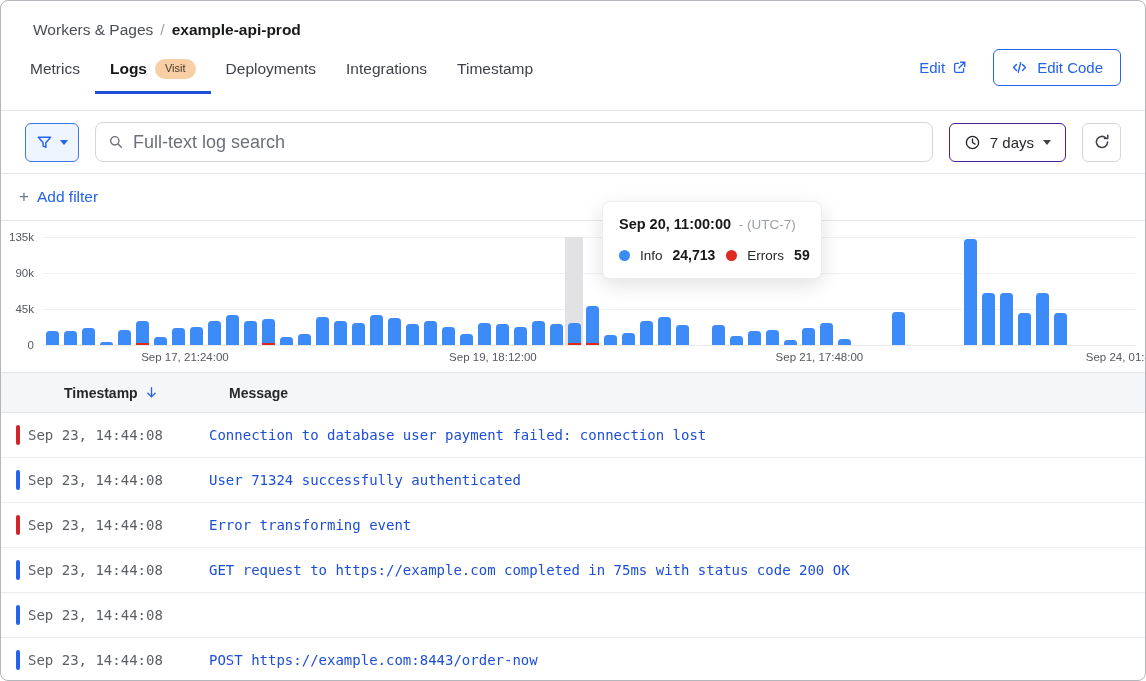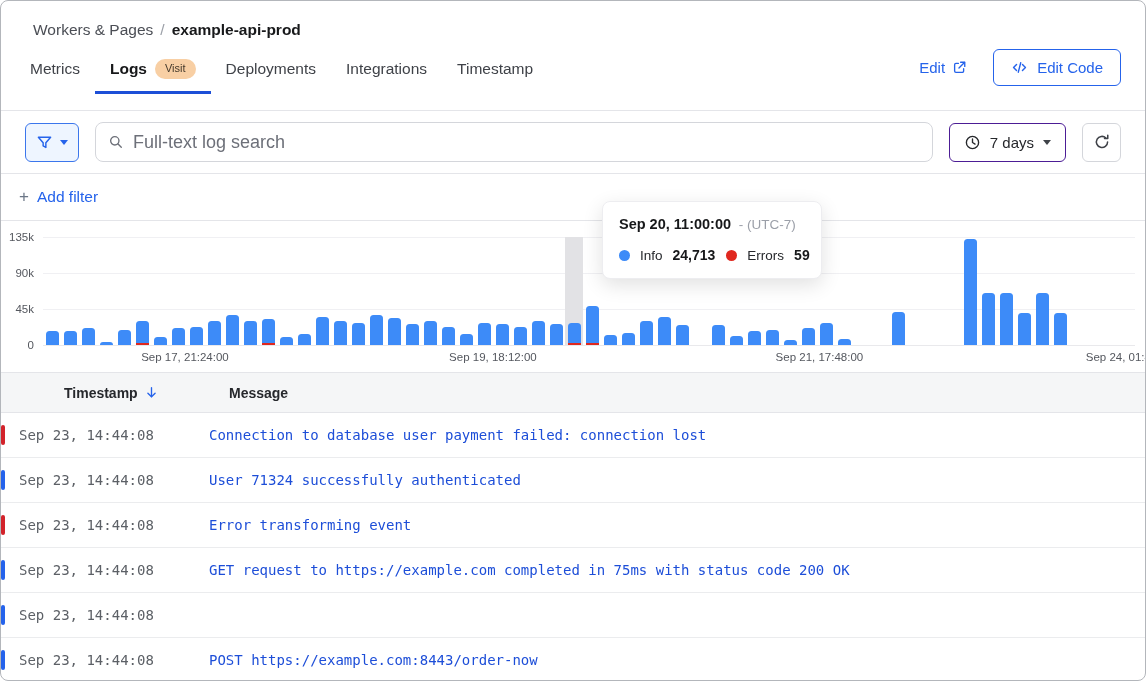--- a/index.html
+++ b/index.html
@@ -82,21 +82,21 @@
   .tt-dot { width:11px; height:11px; border-radius:50%; flex:none; }
   .tt-val { margin-left:auto; font-weight:bold; font-size:14px; color:#17181a; }
 
   
   .log-table { font-family:"DejaVu Sans Mono", monospace; }
   .thead { display:flex; align-items:center; height:40px; background:#f5f6f7; border-bottom:1px solid #e4e5e9;
            font-family:"Liberation Sans",sans-serif; font-size:14px; font-weight:bold; color:#26282c; }
   .th-ts { width:208px; padding-left:43px; display:flex; align-items:center; gap:6px;margin-left:20px; }
   .th-msg { flex:1; }
   .trow { display:flex; align-items:center; height:45px; border-bottom:1px solid #ebecee; cursor:pointer; }
-  .cell-ts { width:208px; display:flex; align-items:center; gap:14px; }
+  .cell-ts { width:208px; padding-left:15px; display:flex; align-items:center; gap:8px; }
   .level-bar { width:4px; height:20px; border-radius:2px; flex:none; }
   .ts-text { font-size:14px; color:#5c6066; white-space:nowrap; }
   .cell-msg { flex:1; font-size:14px; color:#1d4ed8; white-space:nowrap; overflow:hidden; }
 
   svg { display:block; }
 </style>
 </head>
 <body>
 
 <div class="page">

